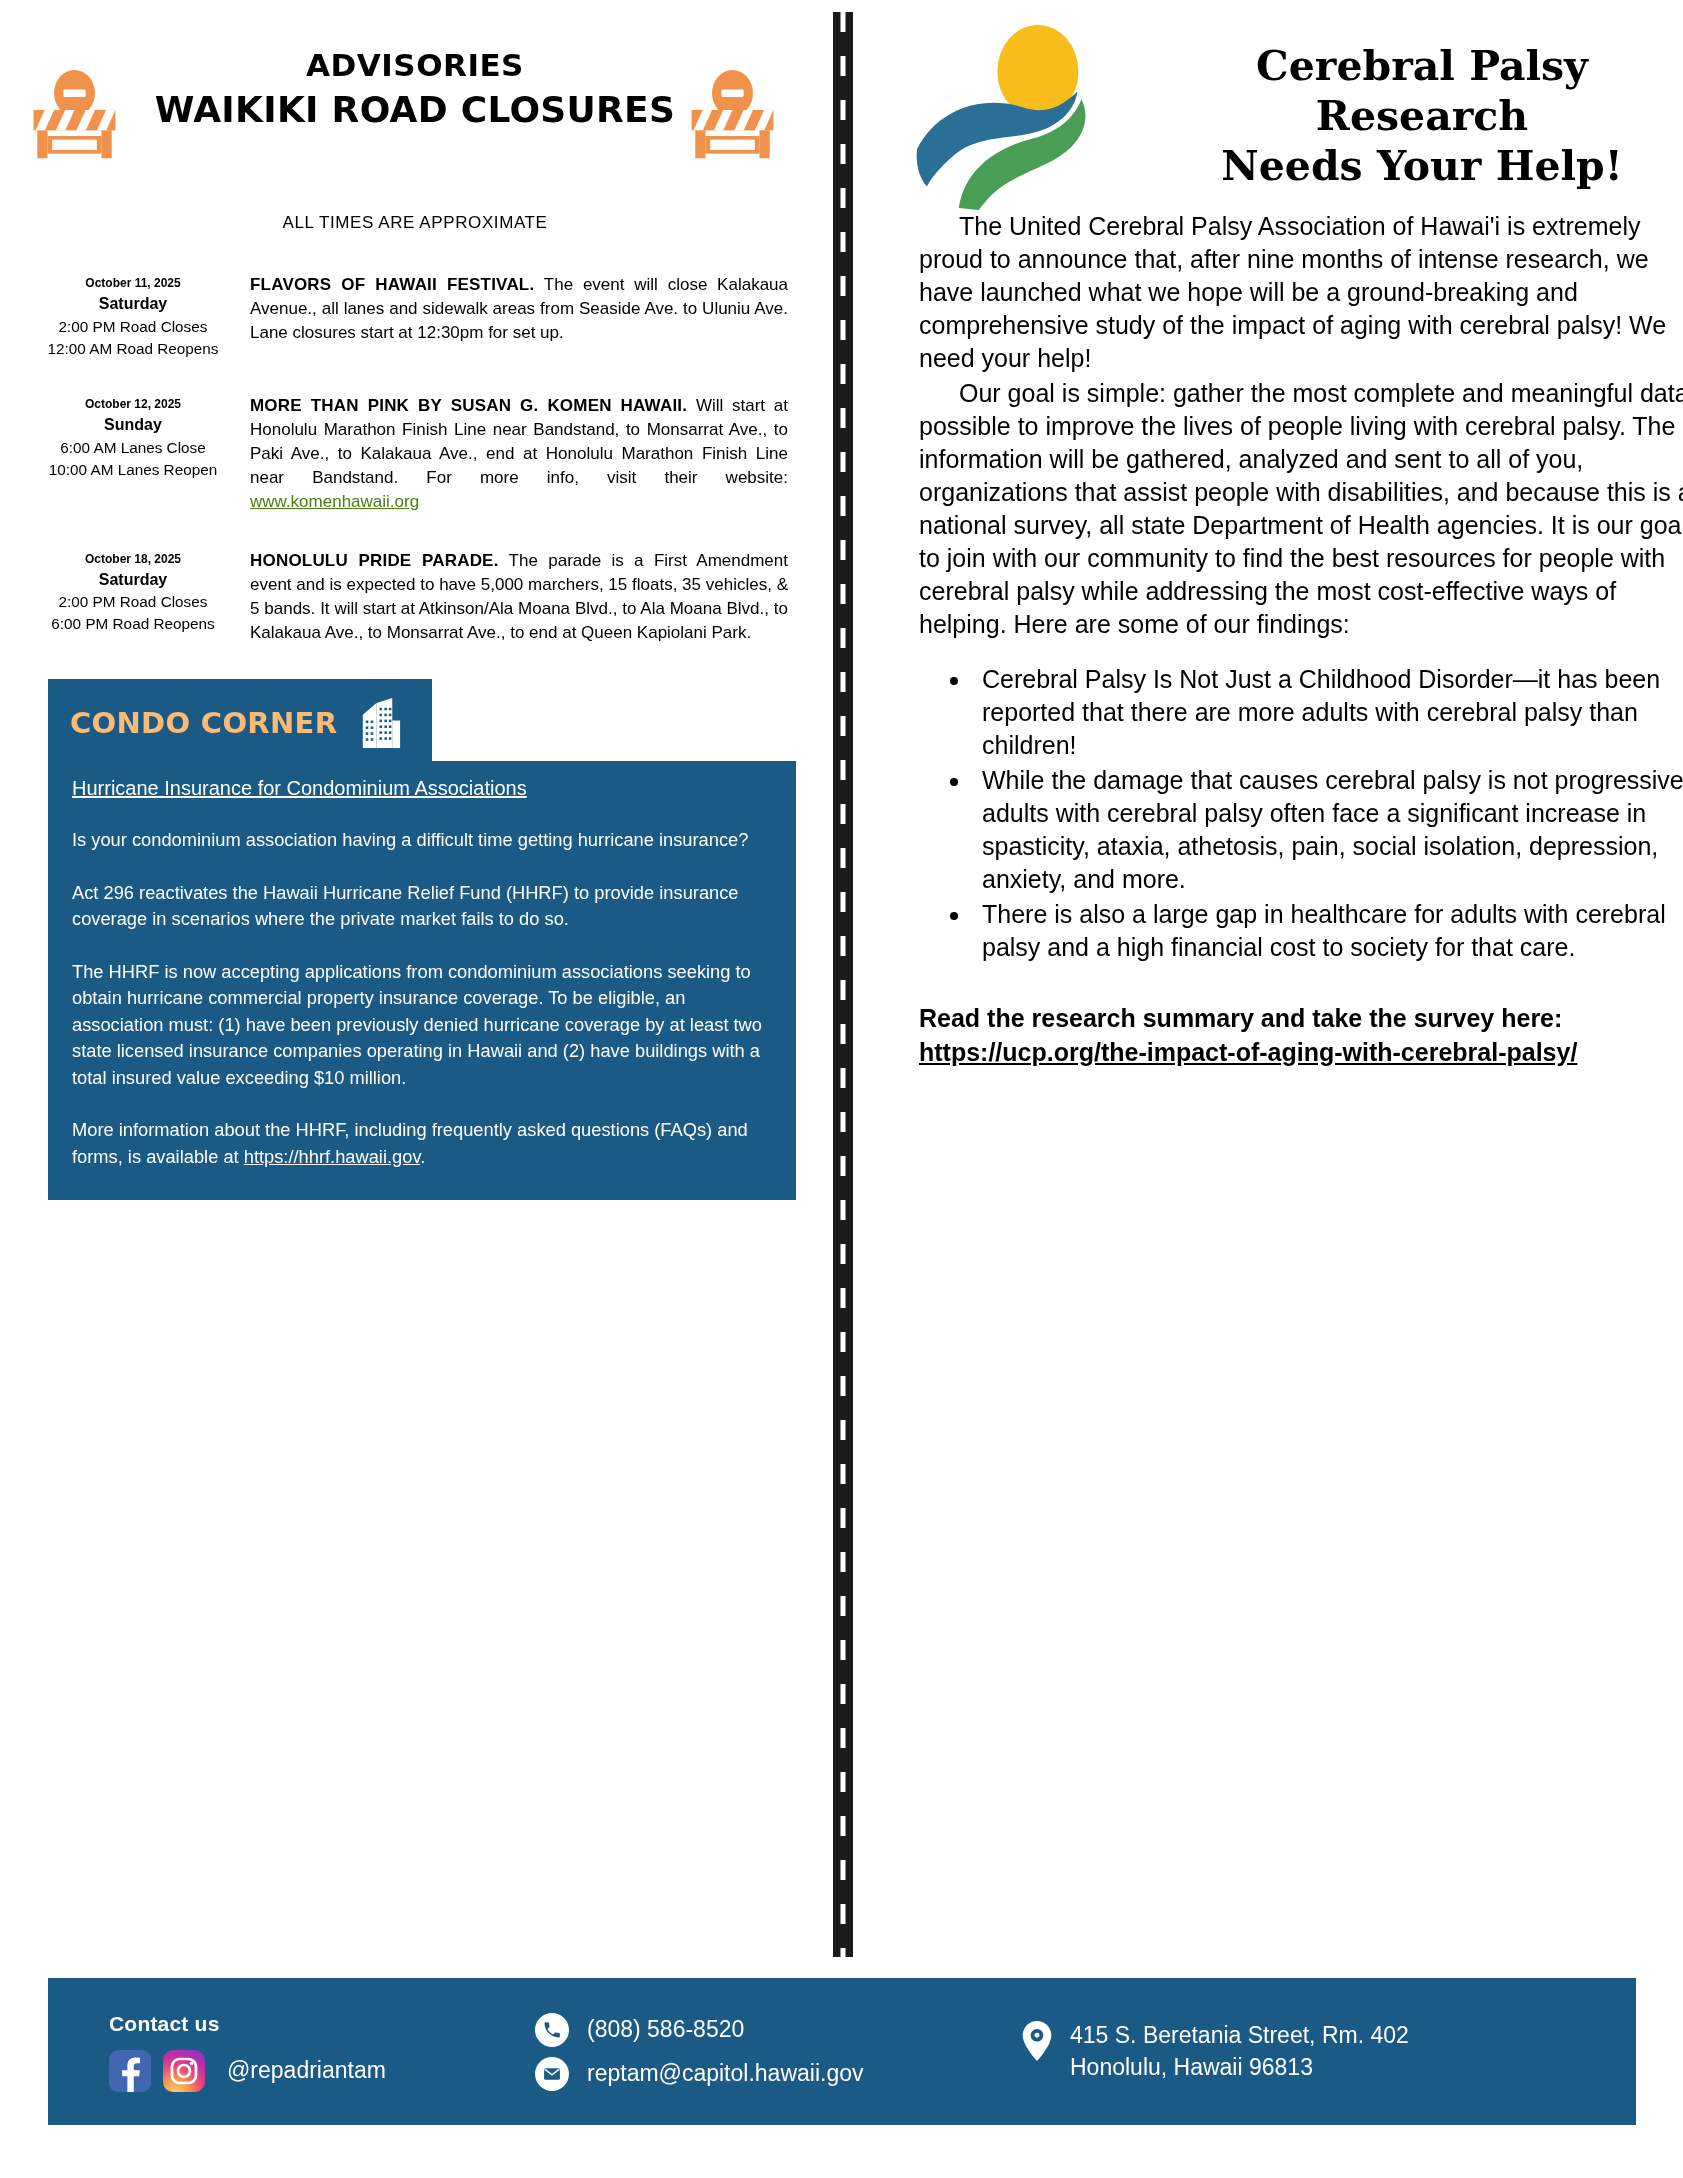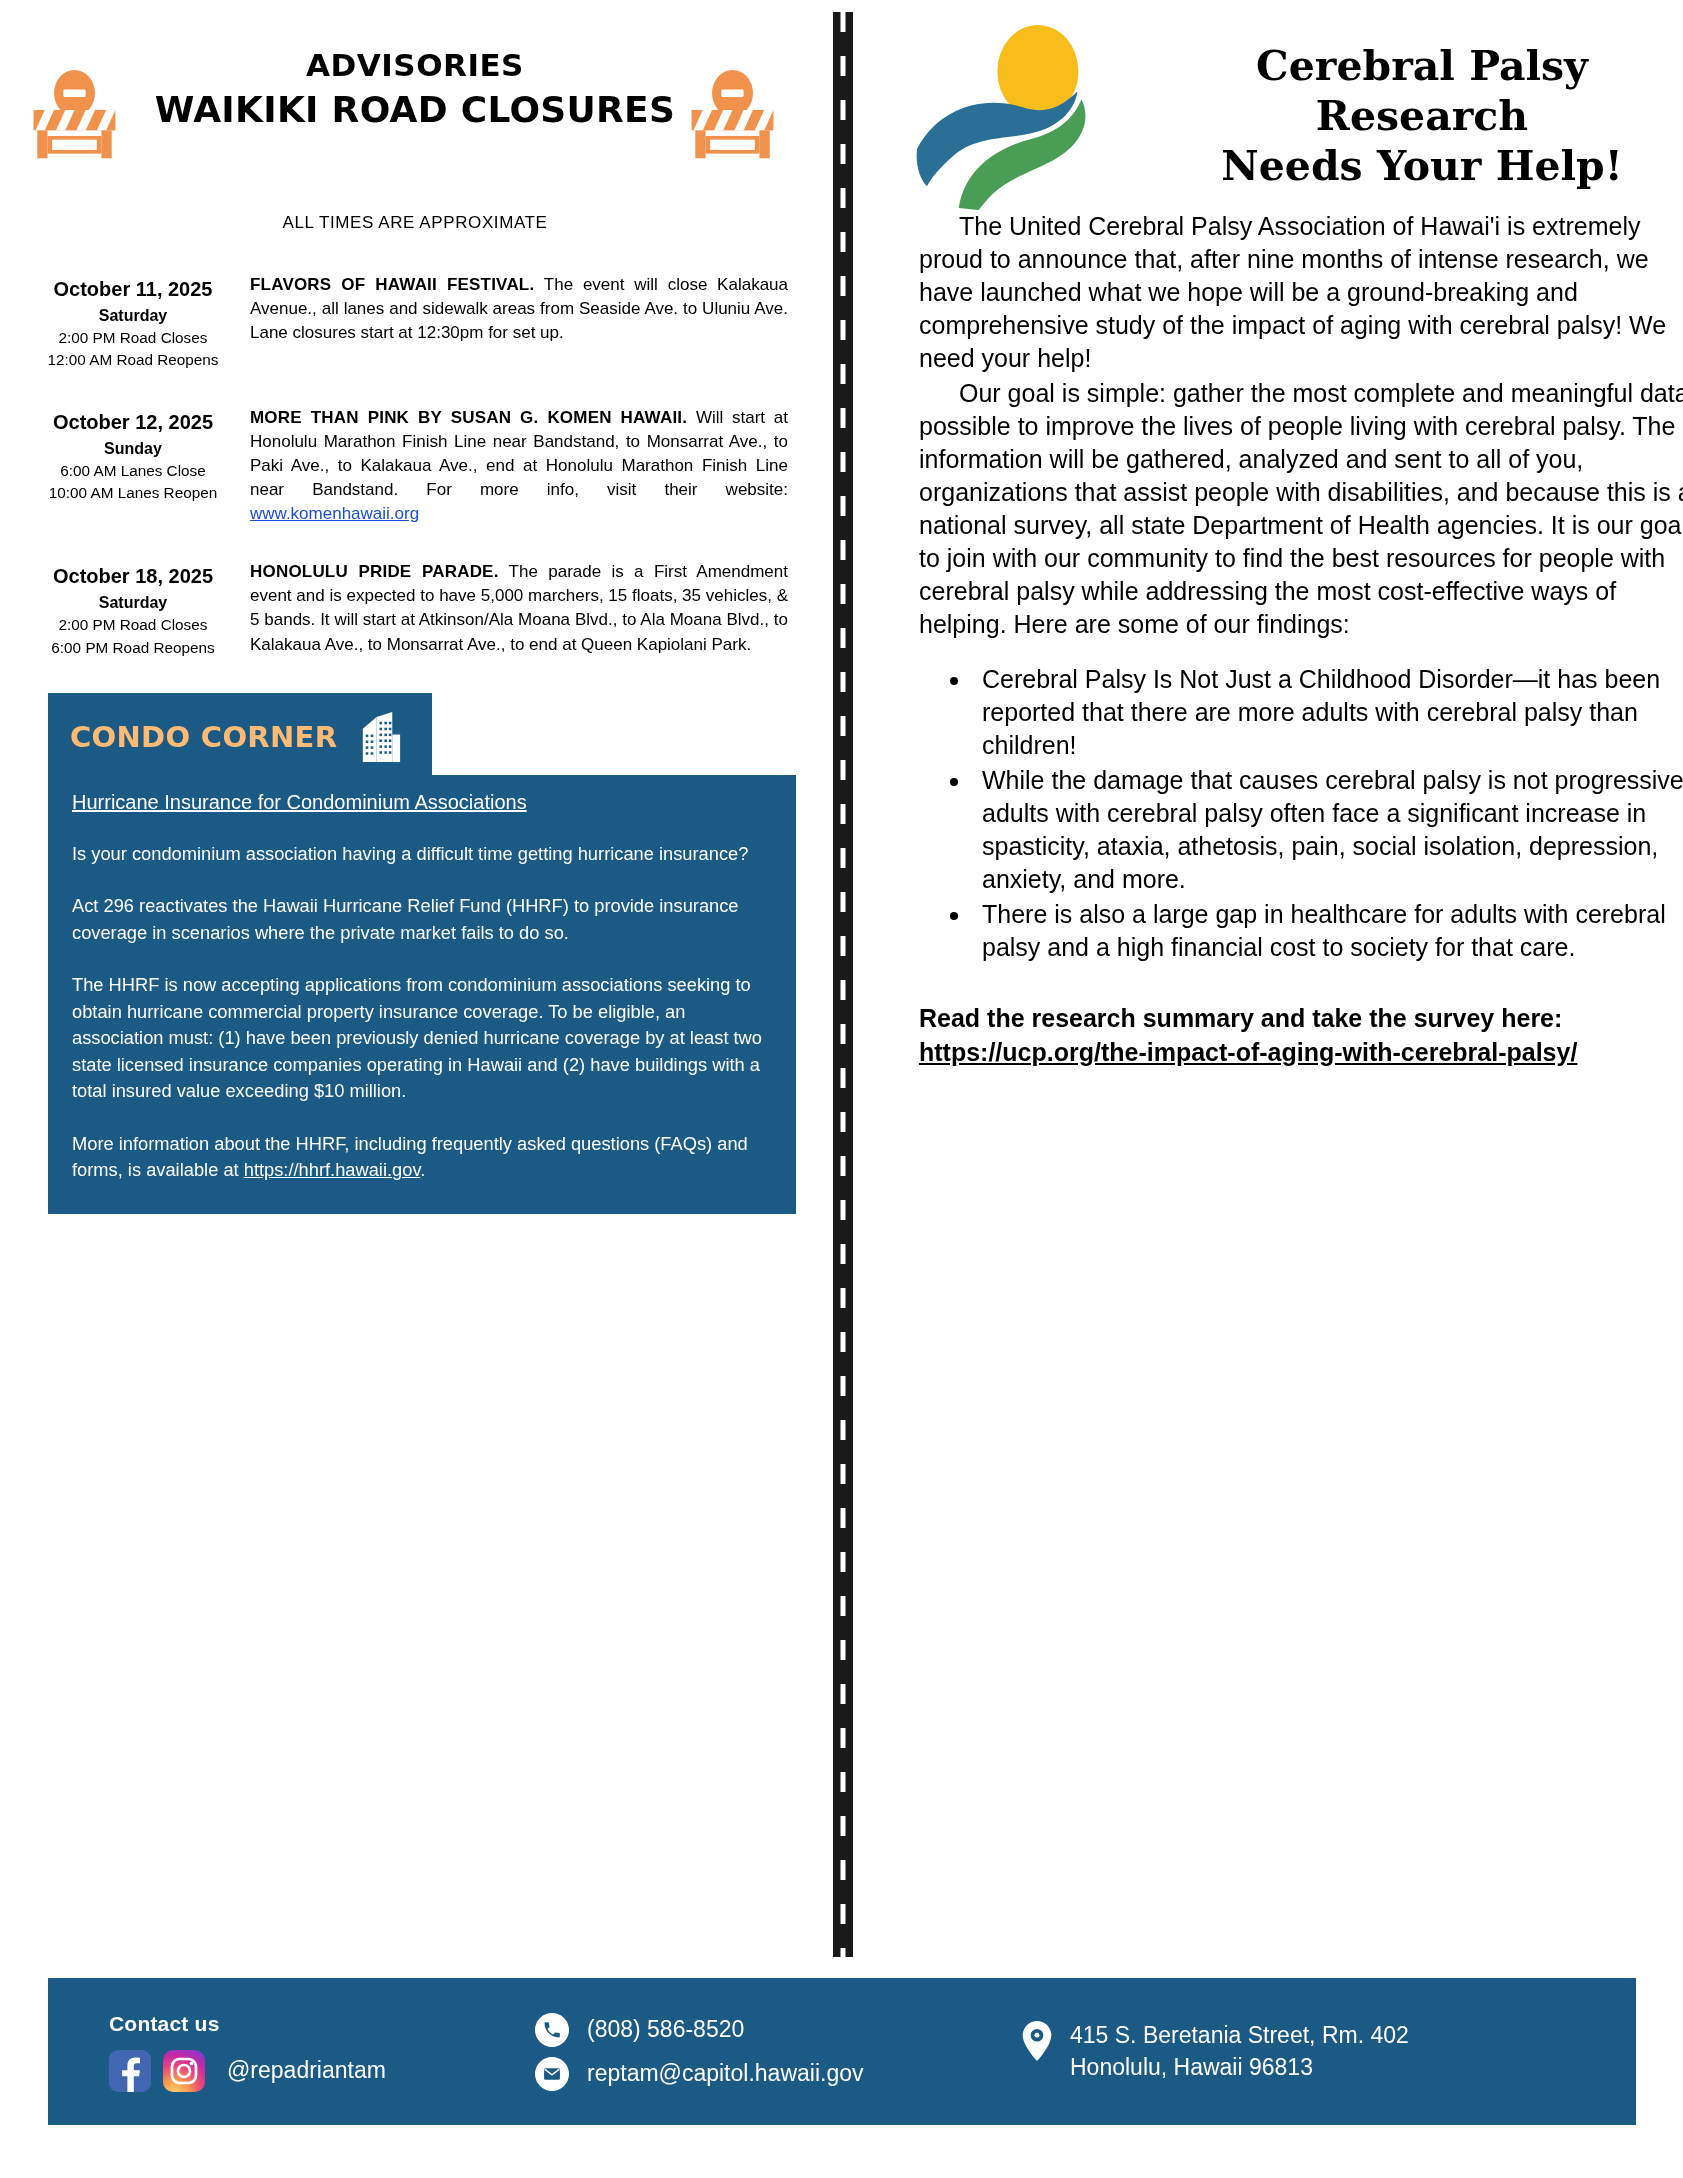--- a/index.html
+++ b/index.html
@@ -51,21 +51,21 @@
     margin-top:46px;color:#000;font-family:"Liberation Sans",sans-serif;
   }
 
   
   .closures{margin:40px 0 0 0;padding:0 42px 0 34px;}
   .closure-row{display:flex;margin-bottom:34px;}
   .closure-when{
     width:198px;flex:0 0 198px;text-align:center;padding-top:2px;
     font-size:15.3px;line-height:1.45;color:#000;
   }
-  .closure-when .cw-date{font-weight:bold;font-size:20px;}
+  .closure-when .cw-date{font-weight:bold;font-size:12px;}
   .closure-when .cw-day{font-weight:bold;font-size:16px;text-align:center;}
   .closure-when .cw-time{font-size:15.3px;}
   .closure-desc{
     flex:1;padding-left:18px;
     font-size:17px;line-height:1.42;text-align:justify;color:#000;
   }
   .closure-desc b{font-weight:bold;letter-spacing:0.2px;}
   .closure-desc .u{text-decoration:underline;}
 
   
@@ -202,21 +202,21 @@
         <div class="closure-desc"><b>FLAVORS OF HAWAII FESTIVAL.</b><span> The event will close Kalakaua Avenue., all lanes and sidewalk areas from Seaside Ave. to Uluniu Ave. Lane closures start at 12:30pm for set up.</span></div>
       </div>
 
       <div class="closure-row">
         <div class="closure-when">
           <div class="cw-date">October 12, 2025</div>
           <div class="cw-day">Sunday</div>
           <div class="cw-time">6:00 AM Lanes Close</div>
           <div class="cw-time">10:00 AM Lanes Reopen</div>
         </div>
-        <div class="closure-desc"><b>MORE THAN PINK BY SUSAN G. KOMEN HAWAII.</b><span> Will start at Honolulu Marathon Finish Line near Bandstand, to Monsarrat Ave., to Paki Ave., to Kalakaua Ave., end at Honolulu Marathon Finish Line near Bandstand. For more info, visit their website: </span><a class="u" href="#" style="color:#1d4ed8;">www.komenhawaii.org</a></div>
+        <div class="closure-desc"><b>MORE THAN PINK BY SUSAN G. KOMEN HAWAII.</b><span> Will start at Honolulu Marathon Finish Line near Bandstand, to Monsarrat Ave., to Paki Ave., to Kalakaua Ave., end at Honolulu Marathon Finish Line near Bandstand. For more info, visit their website: </span><a class="u" href="#" style="color:#4d7c0f;">www.komenhawaii.org</a></div>
       </div>
 
       <div class="closure-row">
         <div class="closure-when">
           <div class="cw-date">October 18, 2025</div>
           <div class="cw-day">Saturday</div>
           <div class="cw-time">2:00 PM Road Closes</div>
           <div class="cw-time">6:00 PM Road Reopens</div>
         </div>
         <div class="closure-desc"><b>HONOLULU PRIDE PARADE.</b><span> The parade is a First Amendment event and is expected to have 5,000 marchers, 15 floats, 35 vehicles, &amp; 5 bands. It will start at Atkinson/Ala Moana Blvd., to Ala Moana Blvd., to Kalakaua Ave., to Monsarrat Ave., to end at Queen Kapiolani Park.</span></div>

